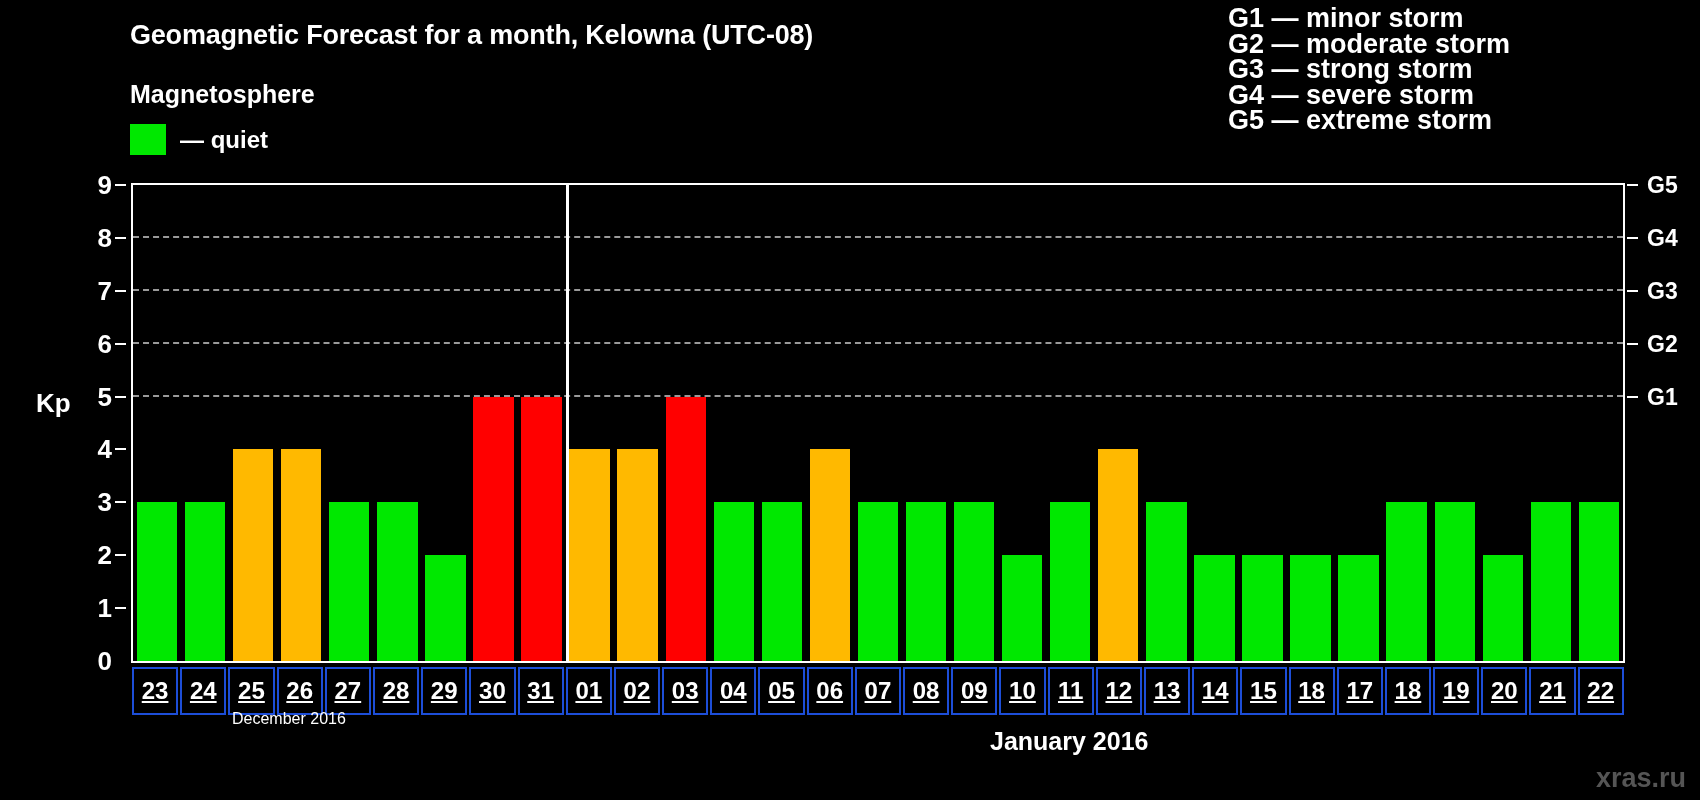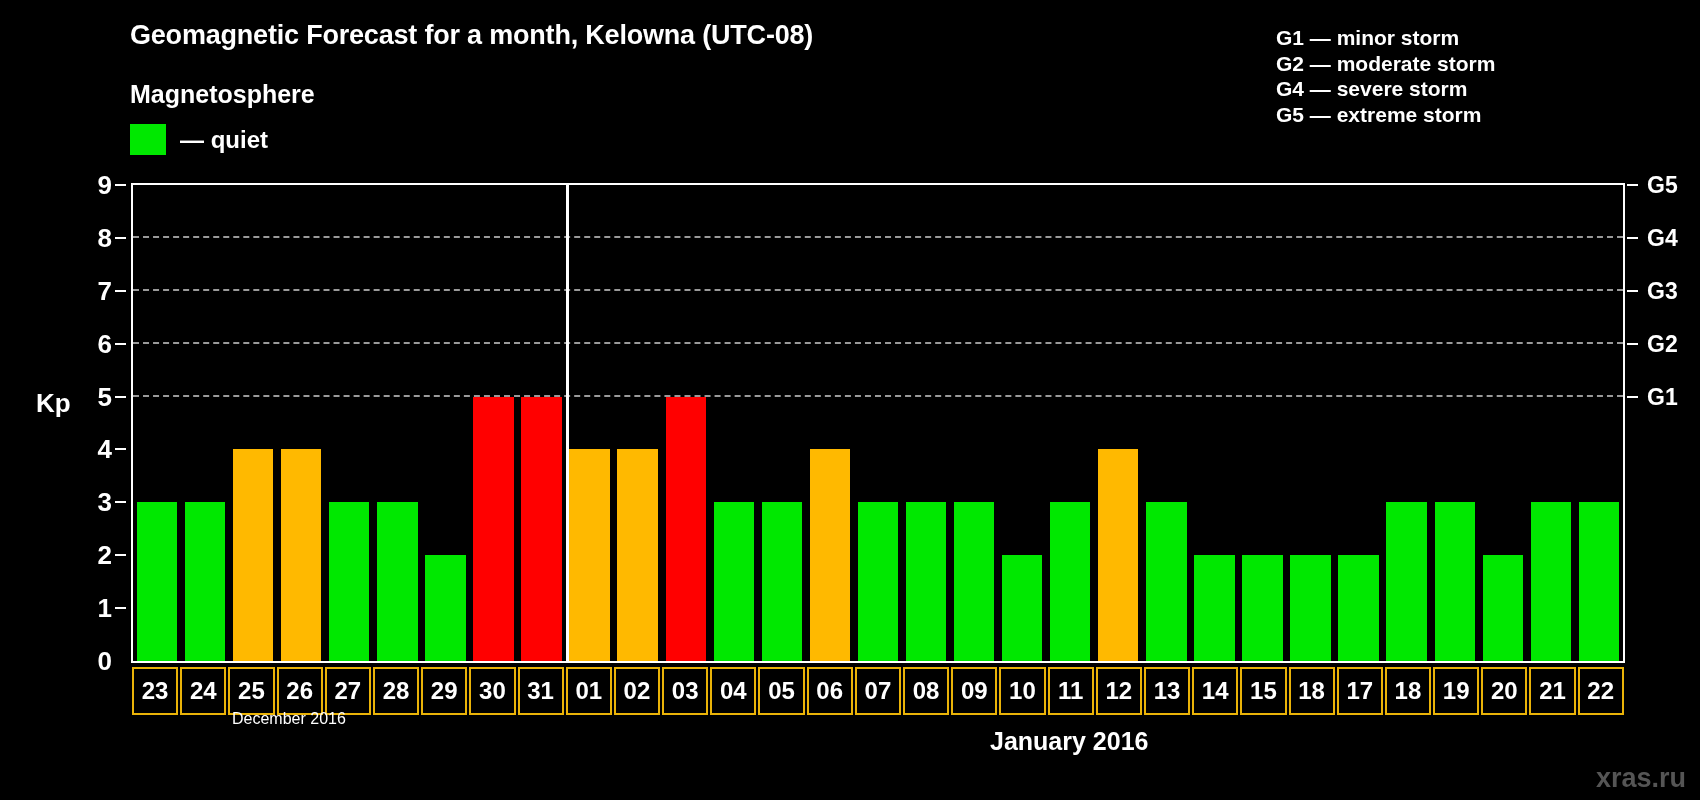--- a/index.html
+++ b/index.html
@@ -27,22 +27,22 @@
   .legend-swatch{width:36px;height:31px;display:block;}
   .legend-text{
     font-size:24px;font-weight:bold;white-space:nowrap;
     margin-left:14px;
   }
   .legend-gap-a{width:90px;}
   .legend-gap-b{width:90px;}
 
   
   #g-legend{
-    position:absolute;left:1228px;top:25px;
-    font-size:21px;font-weight:bold;line-height:25.5px;margin-left:48px;
+    position:absolute;left:1228px;top:6px;
+    font-size:27px;font-weight:bold;line-height:25.5px;
   }
   #g-legend div{white-space:nowrap;}
 
   
   #plot-frame{
     position:absolute;left:131px;top:183px;
     width:1494px;height:480px;
     border:2px solid #ffffff;
     box-sizing:border-box;
   }
@@ -99,23 +99,23 @@
     border-top:2px solid #fff;transform:translateY(-50%);
   }
 
   
   #day-row{
     position:absolute;left:131px;top:667px;width:1494px;height:48px;
     display:flex;
   }
   .day-cell{
     flex:1 1 0;margin:0 1px;
-    border:2px solid #eab308;box-sizing:border-box;
+    border:2px solid #1d4ed8;box-sizing:border-box;
     display:flex;align-items:center;justify-content:center;
-    font-size:24px;font-weight:bold;background:#000;
+    font-size:24px;font-weight:bold;background:#000;text-decoration:underline;
   }
 
   
   #month-dec{
     position:absolute;left:232px;top:710px;
     font-size:16px;font-weight:normal;
   }
   #month-jan{
     position:absolute;left:990px;top:727px;
     font-size:25px;font-weight:bold;
@@ -139,20 +139,21 @@
     <span class="legend-swatch" style="background:#00e800"></span>
     <span class="legend-text">— quiet</span>
   </div>
   <span class="legend-gap-a"></span>
   <span class="legend-gap-b"></span>
 </div>
 
 <div id="g-legend">
   <div>G1 — minor storm</div>
   <div>G2 — moderate storm</div>
+  <div>G3 — strong storm</div>
   <div>G4 — severe storm</div>
   <div>G5 — extreme storm</div>
 </div>
 
 <div id="y-axis">
     <div class="ytick" style="top: 478px;">0</div>
     <div class="ytick" style="top: 425.111px;">1</div>
     <div class="ytick-mark" style="top: 425.111px;"></div>
     <div class="ytick" style="top: 372.222px;">2</div>
     <div class="ytick-mark" style="top: 372.222px;"></div>

